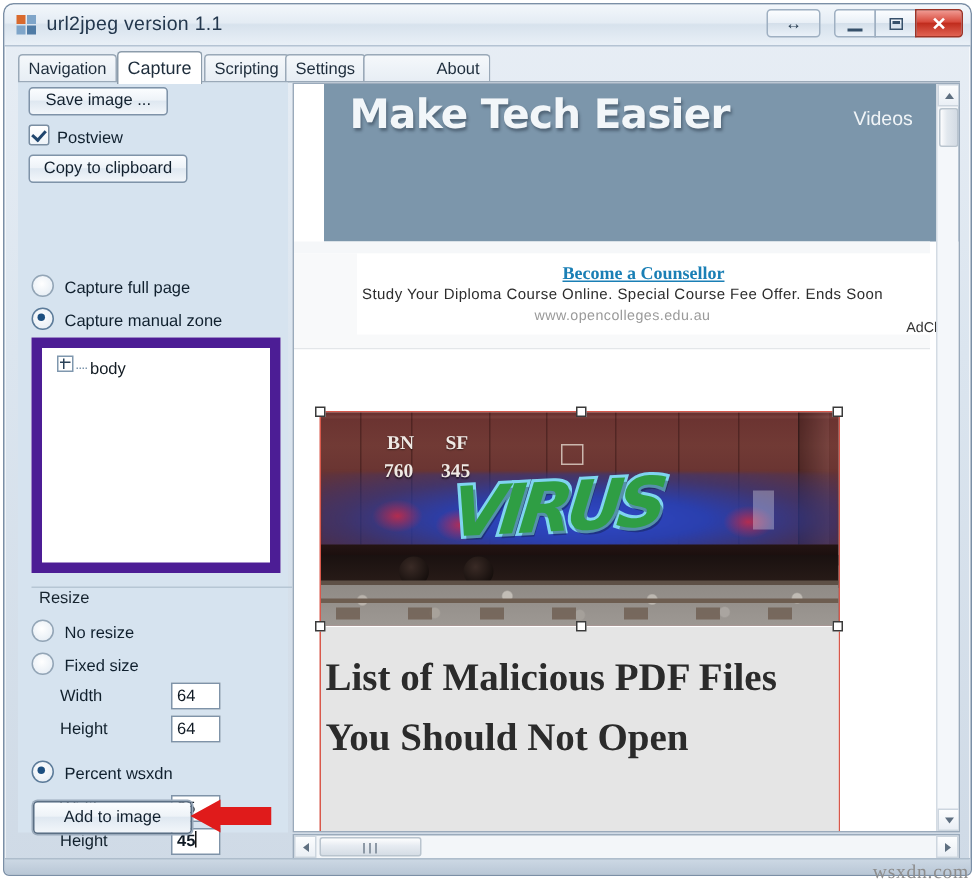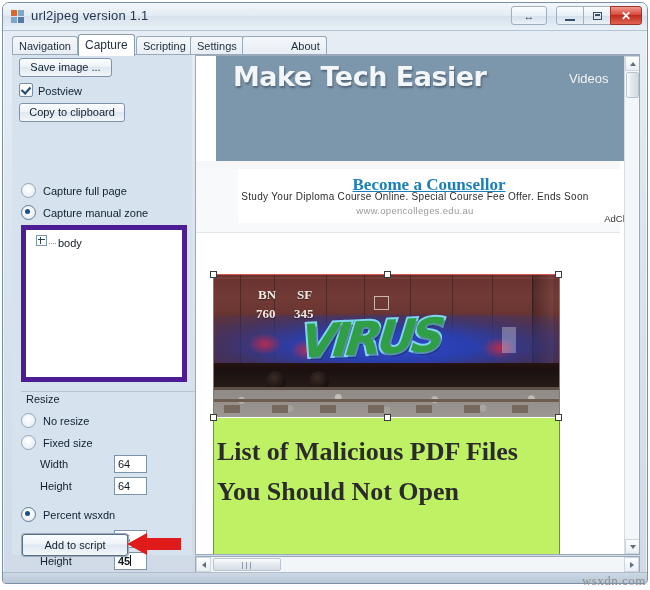--- a/index.html
+++ b/index.html
@@ -180,21 +180,21 @@
     position: absolute; left: 3px; top: 3px;
     width: 5px; height: 5px; border-radius: 50%;
     background: #1d4f80;
   }
 
   
   #dom-tree {
     position: absolute; left: 9px; top: 170px;
     width: 166px; height: 157px;
     background: #ffffff;
-    border: 5px solid #4c1d95;
+    border: 7px solid #4c1d95;
     box-sizing: border-box;
     overflow: hidden;
   }
   #tree-node-body {
     position: absolute; left: 10px; top: 5px;
     font-size: 11px; color: #111a22;
     white-space: nowrap;
   }
   .expander {
     display: inline-block; vertical-align: 1px;
@@ -296,21 +296,21 @@
     background: #f8f9fa;
   }
   #ad-inner {
     position: absolute; left: 42px; top: 0;
     width: 382px; height: 54px;
     background: #ffffff;
   }
   #ad-title {
     position: absolute; left: 0; right: 0; top: 6px;
     text-align: center;
-    font-size: 17px; font-weight: bold;
+    font-size: 12px; font-weight: bold;
     color: #1a7fb5;
     text-decoration: underline;
     font-family: "Liberation Serif", serif;
     cursor: pointer;
   }
   #ad-desc {
     position: absolute; left: -28px; right: 0; top: 22px;
     text-align: center;
     font-size: 10px; color: #2d2d2d;
     letter-spacing: .3px;
@@ -440,21 +440,21 @@
     position: absolute; left: 318px; top: 0;
     width: 20px; height: 88px;
     background: linear-gradient(to right, rgba(0,0,0,.25), rgba(255,255,255,.05));
     border-left: 1px solid rgba(20,8,8,.5);
   }
 
   
   #headline {
     position: absolute; left: 0; top: 143px;
     width: 345px; height: 145px;
-    background: #bef264;
+    background: #e5e5e5;
     font-family: "Liberation Serif", serif;
     font-weight: bold;
     font-size: 26px;
     line-height: 40px;
     color: #2b2b2b;
     padding: 14px 0 0 3px;
     box-sizing: border-box;
   }
 
   
@@ -620,21 +620,21 @@
 
     <div class="radio-row" id="radio-percent-size">
       <span class="radio on"></span><span>Percent wsxdn</span>
     </div>
 
     <div class="field-label" id="lbl-pct-w">Width</div>
     <div class="txtbox" id="in-pct-w">35</div>
     <div class="field-label" id="lbl-pct-h">Height</div>
     <div class="txtbox" id="in-pct-h"><span>45</span><span class="caret"></span></div>
 
-    <div class="win-btn" id="btn-add-script">Add to script</div>
+    <div class="win-btn" id="btn-add-script">Add to image</div>
   </div>
 
   <svg id="red-arrow" viewBox="0 0 56 24">
     <polygon points="56,6 22,6 22,1 2,12 22,23 22,18 56,18" fill="#e01b1b"></polygon>
   </svg>
 
   <div id="preview-pane">
 
     <div id="site-header">
       <div id="site-title">Make Tech Easier</div>

